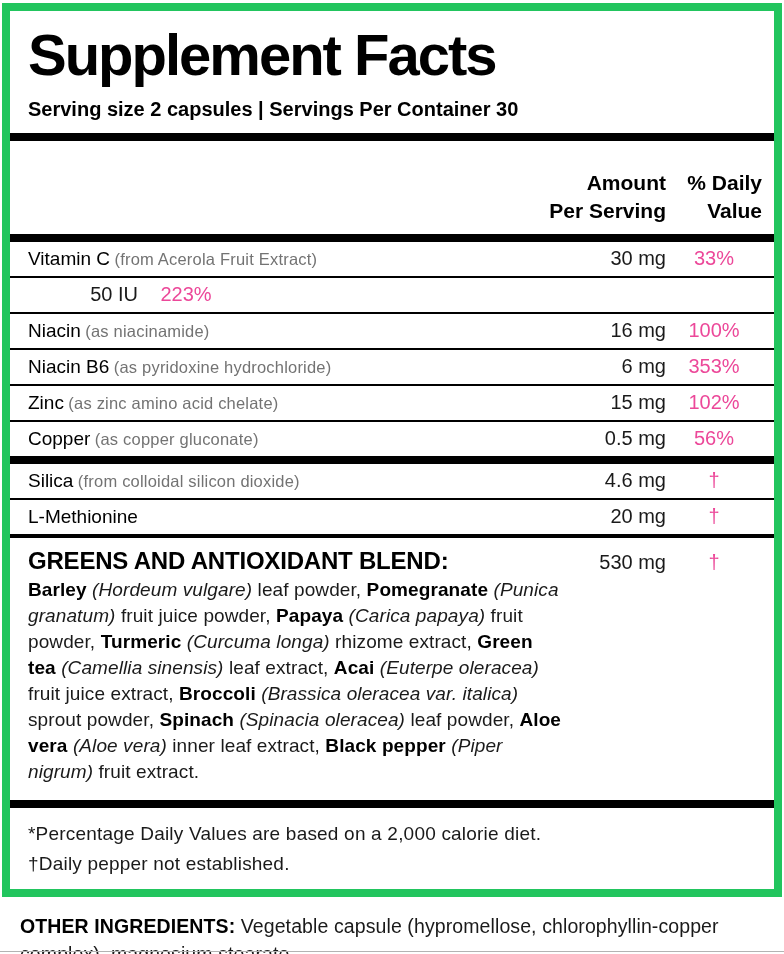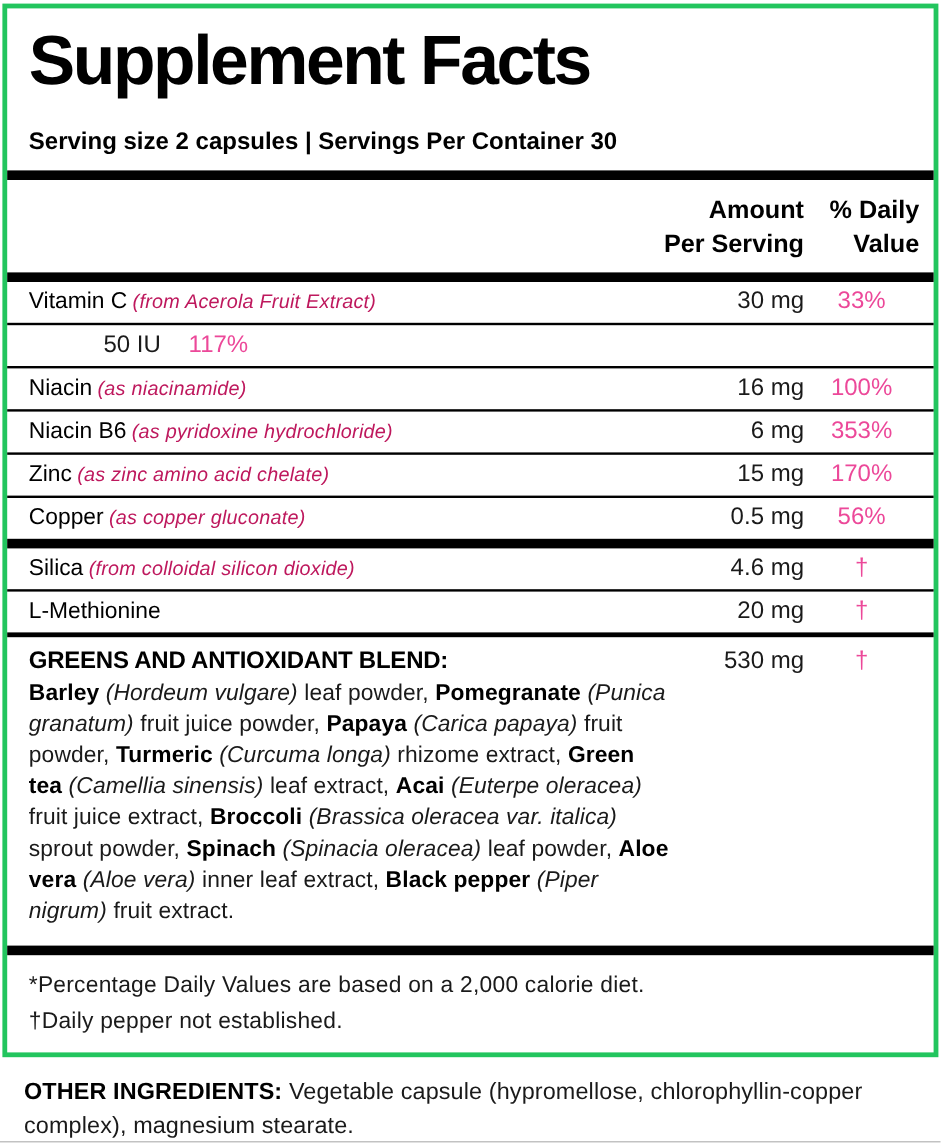--- a/index.html
+++ b/index.html
@@ -13,85 +13,86 @@
   .page {
     position: relative;
     width: 784px;
     height: 954px;
     overflow: hidden;
     background: #fff;
   }
   
   .label-box {
     margin: 3px 2px 0 2px;
-    border: 4px solid #22c55e;
+    border: 8px solid #22c55e;
     background: #fff;
   }
   .title-section { padding: 14px 18px 12px 18px; }
   .panel-title {
     margin: 0;
     font-size: 58px;
     font-weight: 700;
     letter-spacing: -2px;
     line-height: 1.04;
   }
   .serving-line {
-    margin-top: 26px;
+    margin-top: 13px;
     font-size: 20px;
     font-weight: 700;
   }
   .bar { background: #000; }
   .bar-8 { height: 8px; }
   .bar-4 { height: 4px; }
 
   
   .header-row {
     display: flex;
     justify-content: flex-end;
     align-items: flex-end;
     padding: 12px 12px 9px 18px;
   }
   .hdr-col {
     font-weight: 700;
     font-size: 21px;
     text-align: right;
     line-height: 1.32;
     white-space: nowrap;
+    margin-top: 16px;
   }
   .hdr-amount { width: 150px; }
   .hdr-dv { width: 96px; }
 
   
   .rows { }
   .row {
     display: flex;
     align-items: baseline;
     padding: 5px 12px 6px 18px;
   }
   .row + .row { border-top: 2px solid #000; }
   .cell-name { flex: 1; min-width: 0; }
   .nm { font-weight: 400; font-size: 19px; }
-  .dt { font-size: 16.5px; color: #be185d; letter-spacing: 0.2px; font-style: italic; }
+  .dt { font-size: 16.5px; color: #737373; letter-spacing: 0.2px; }
   .cell-amount {
     width: 110px; flex: none;
     text-align: right;
     font-size: 20px; color: #1a1a1a;
     white-space: nowrap;
   }
   .cell-dv {
     width: 96px; flex: none;
     text-align: center;
     font-size: 20px; color: #ec4899;
     white-space: nowrap;
   }
 
   
   .blend { padding: 9px 12px 15px 18px; }
   .blend-row { display: flex; align-items: baseline; }
-  .blend-heading { font-weight: 700; font-size: 20px; letter-spacing: -0.2px; }
+  .blend-heading { font-weight: 700; font-size: 24px; letter-spacing: -0.2px; }
   .blend-desc {
     margin: 2px 0 0 0;
     width: 537px;
     font-size: 19px;
     line-height: 26px;
     color: #1a1a1a;
     letter-spacing: 0.1px;
   }
   .seg-b { font-weight: 700; color: #000; }
   .seg-i { font-style: italic; }
@@ -155,21 +156,21 @@
           <div class="cell-name">
             <span class="nm">Vitamin C</span>
             <span class="dt">(from Acerola Fruit Extract)</span>
           </div>
           <div class="cell-amount">30 mg</div>
           <div class="cell-dv">33%</div>
         </div>
 
         <div class="row">
           <div class="cell-amount">50 IU</div>
-          <div class="cell-dv">117%</div>
+          <div class="cell-dv">223%</div>
         </div>
 
         <div class="row">
           <div class="cell-name">
             <span class="nm">Niacin</span>
             <span class="dt">(as niacinamide)</span>
           </div>
           <div class="cell-amount">16 mg</div>
           <div class="cell-dv">100%</div>
         </div>
@@ -182,21 +183,21 @@
           <div class="cell-amount">6 mg</div>
           <div class="cell-dv">353%</div>
         </div>
 
         <div class="row">
           <div class="cell-name">
             <span class="nm">Zinc</span>
             <span class="dt">(as zinc amino acid chelate)</span>
           </div>
           <div class="cell-amount">15 mg</div>
-          <div class="cell-dv">170%</div>
+          <div class="cell-dv">102%</div>
         </div>
 
         <div class="row">
           <div class="cell-name">
             <span class="nm">Copper</span>
             <span class="dt">(as copper gluconate)</span>
           </div>
           <div class="cell-amount">0.5 mg</div>
           <div class="cell-dv">56%</div>
         </div>

